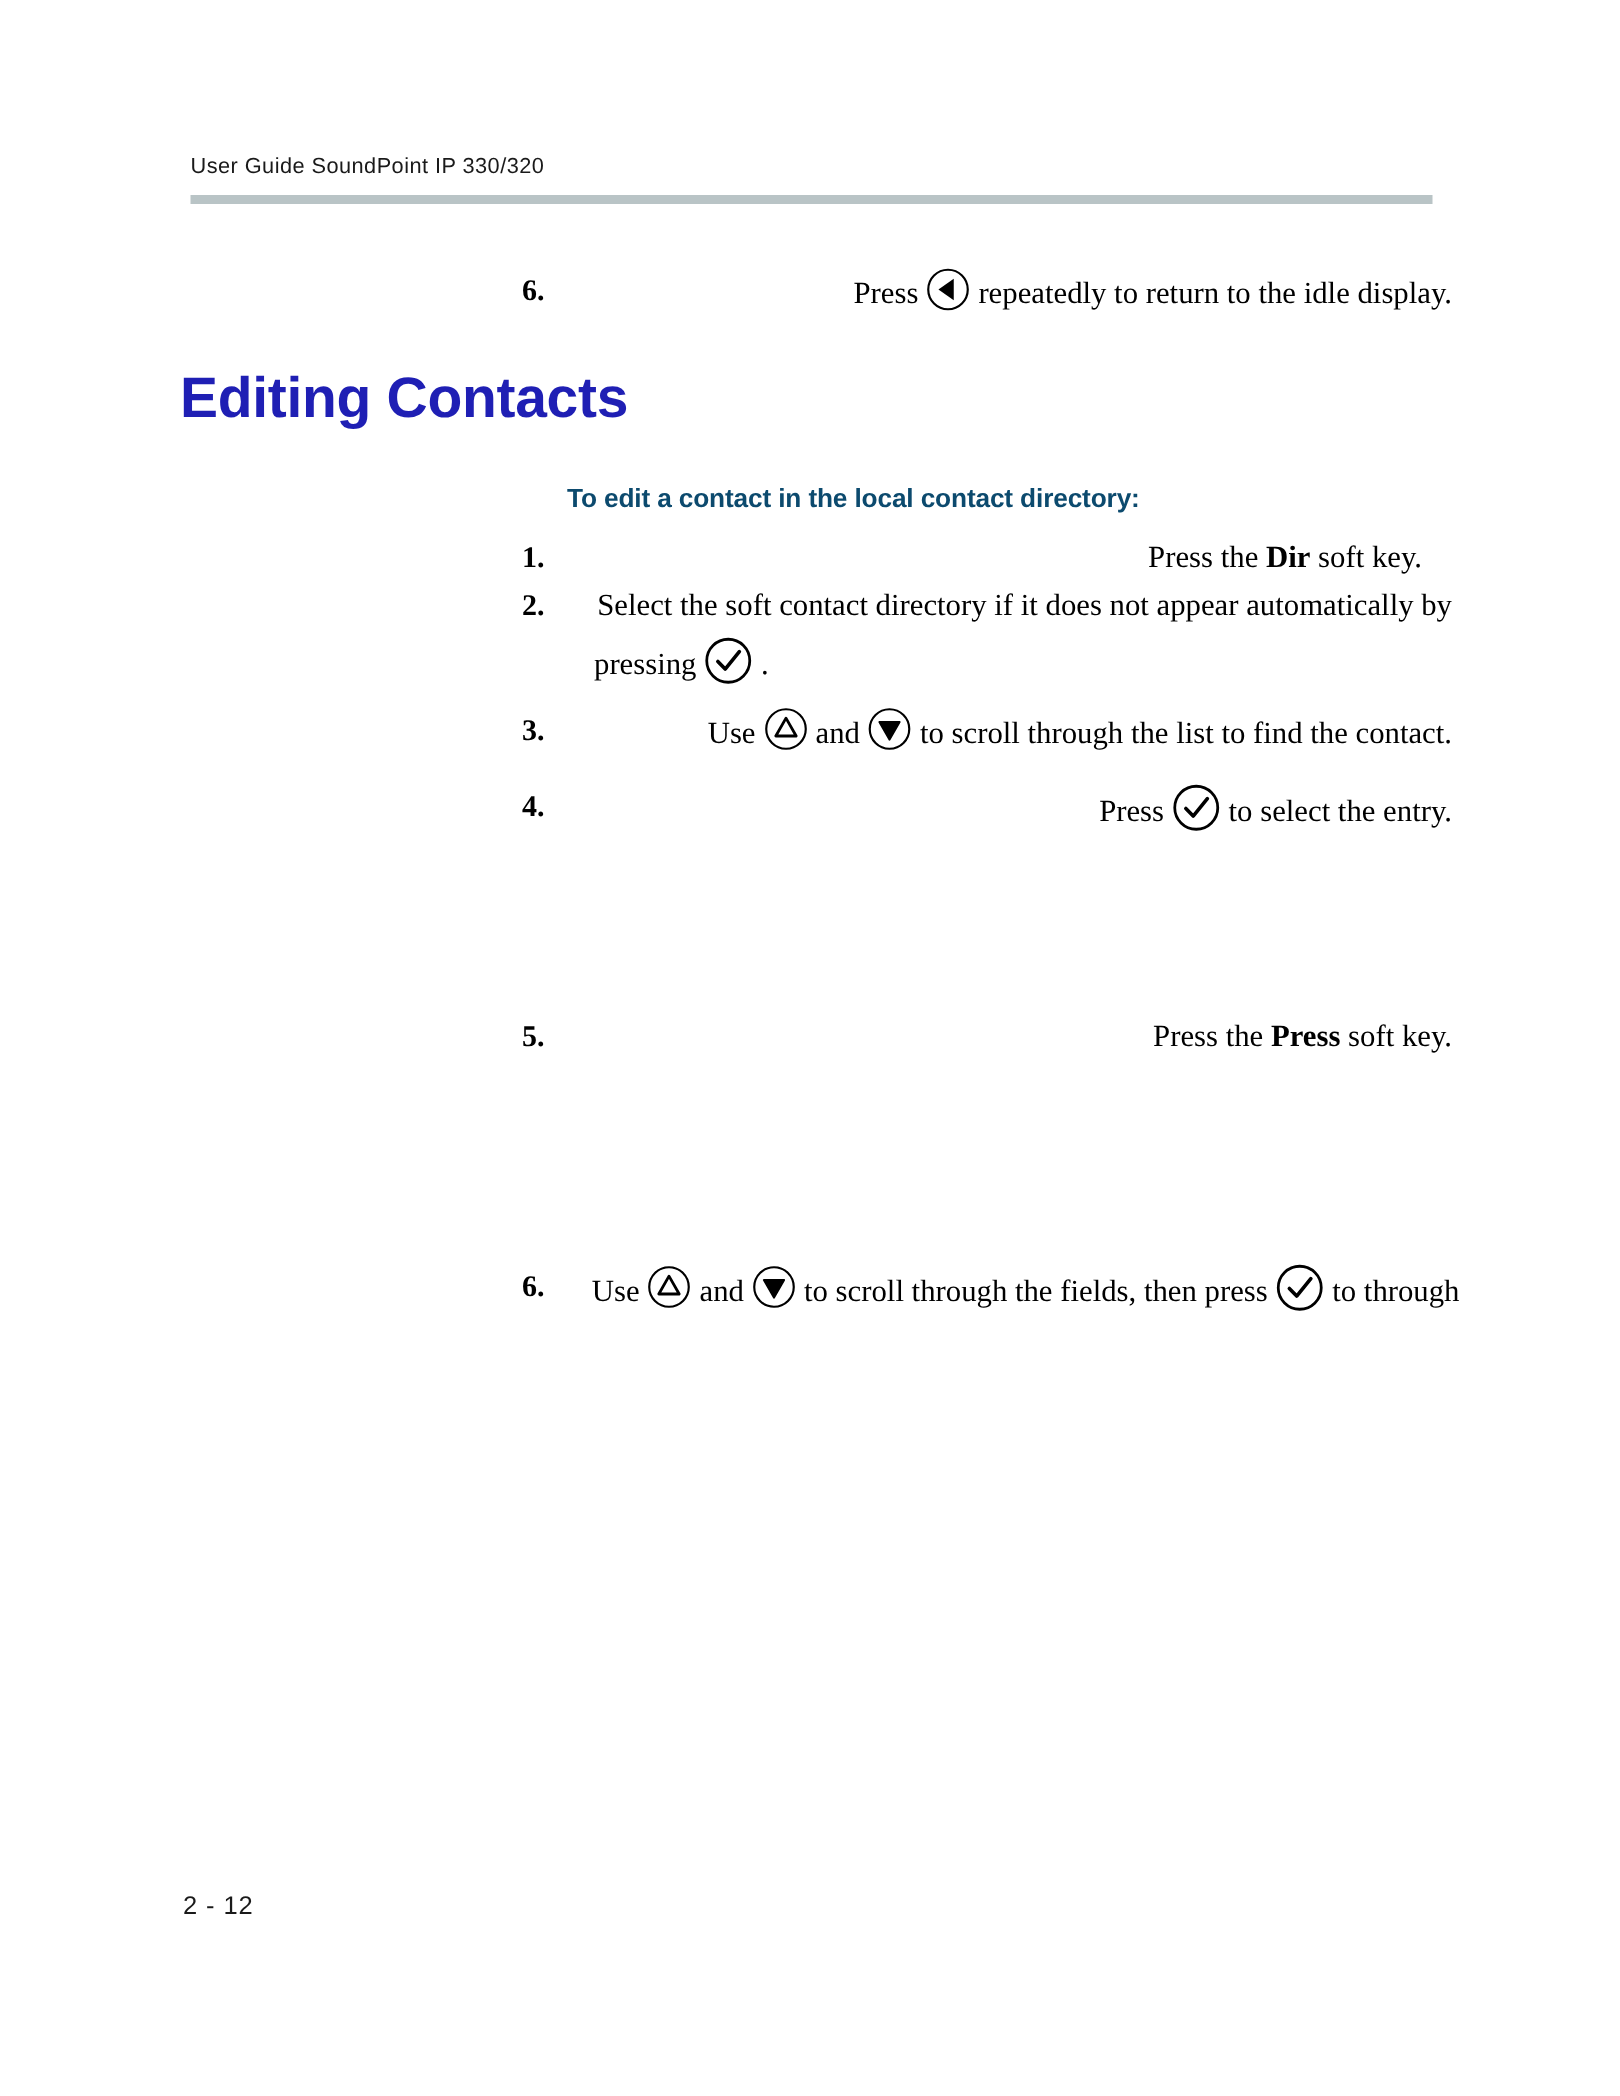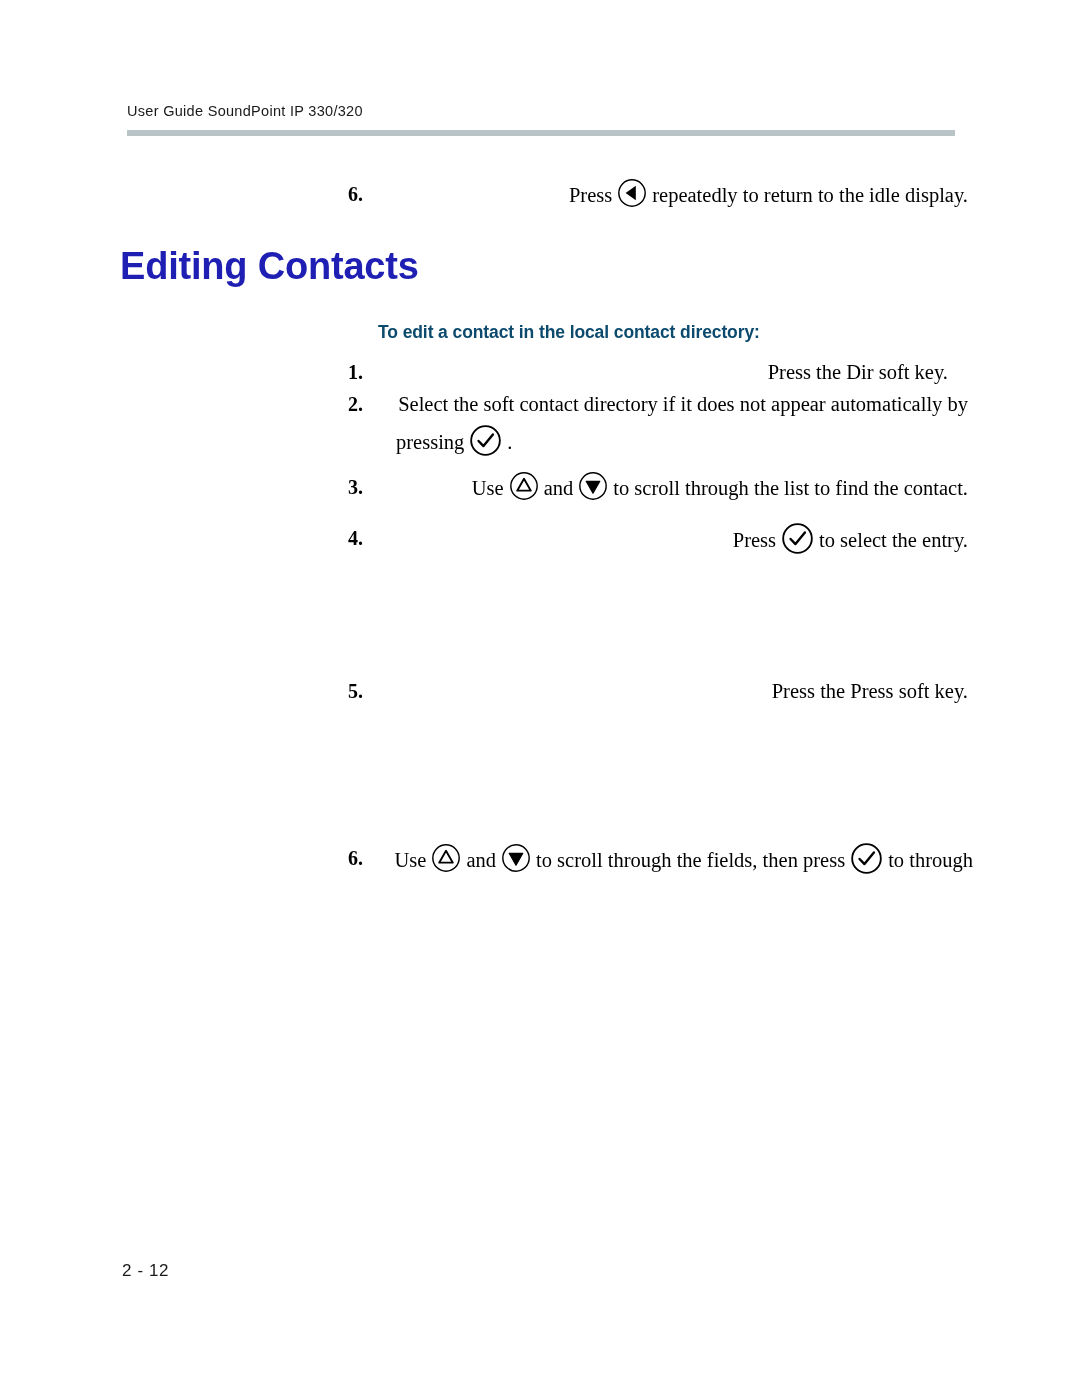--- a/index.html
+++ b/index.html
@@ -63,21 +63,21 @@
     display: block;
     margin-left: 38px;
     text-indent: 0;
     text-align: right;
   }
   .line2 {
     display: block;
     margin-left: 48px;
   }
 
-  b.runin { font-weight: normal; }
+  b.runin { font-weight: bold; }
 
   
   .section-heading {
     position: absolute;
     left: 120px;
     top: 245px;
     font-family: "Liberation Sans", sans-serif;
     font-weight: bold;
     font-size: 38px;
     color: #1f1fb4;

